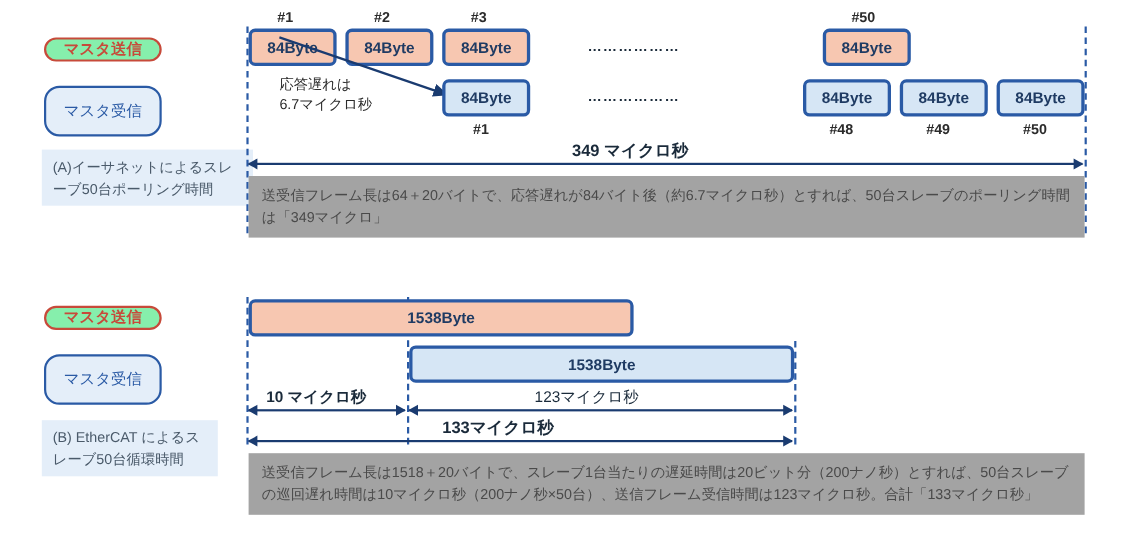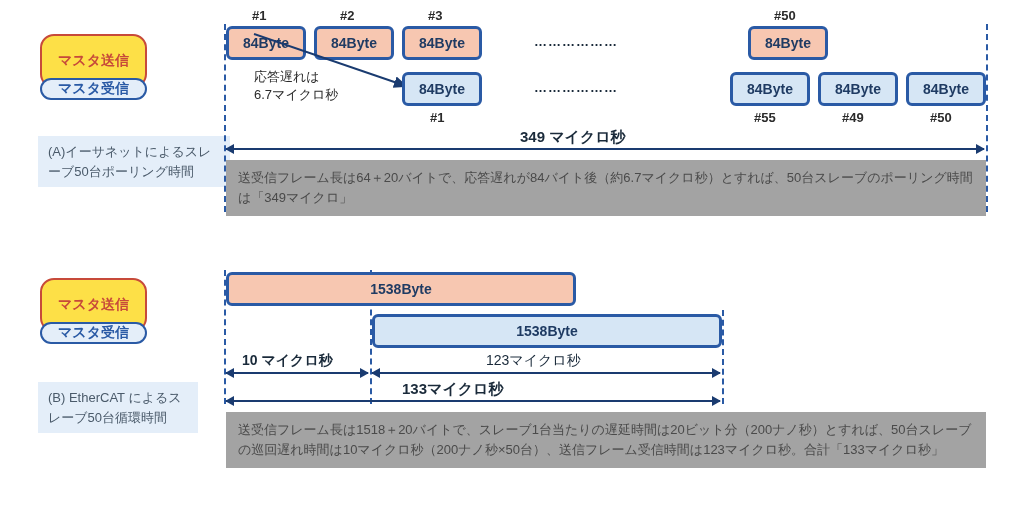--- a/index.html
+++ b/index.html
@@ -1,18 +1,18 @@
 <!DOCTYPE html>
 <html><head>
 <meta charset="utf-8">
 <style>
   *{box-sizing:border-box;margin:0;padding:0}
   body{font-family:"Hiragino Sans","Meiryo",sans-serif;font-size:13px;background:#fff;width:1024px;height:507px;position:relative;color:#1a2a3a}
-  .label-send{display:inline-block;border:2px solid #c74a3a;background:#fde047;color:#c74a3a;border-radius:14px;padding:16px 16px;font-weight:bold;font-size:14px}
-  .label-recv{display:inline-block;border:2px solid #2a5aa5;background:#e4eef9;color:#2a5aa5;border-radius:14px;padding:0 16px;font-weight:bold;font-size:14px}
+  .label-send{display:inline-block;border:2px solid #c74a3a;background:#86efac;color:#c74a3a;border-radius:14px;padding:0 16px;font-weight:bold;font-size:14px}
+  .label-recv{display:inline-block;border:2px solid #2a5aa5;background:#e4eef9;color:#2a5aa5;border-radius:14px;padding:12px 16px;font-weight:normal;font-size:14px}
   .box-send{display:inline-flex;align-items:center;justify-content:center;border:3px solid #2a5aa5;background:#f7c7b1;color:#1f3b63;font-weight:bold;font-size:14px;border-radius:6px}
   .box-recv{display:inline-flex;align-items:center;justify-content:center;border:3px solid #2a5aa5;background:#d6e6f5;color:#1f3b63;font-weight:bold;font-size:14px;border-radius:6px}
   .tick{font-weight:bold;font-size:13px;color:#2b2b2b}
   .note{background:#a3a3a3;color:#4a4a4a;font-size:13px;line-height:1.55;padding:8px 12px}
   .caption{background:#e4eef9;color:#4a5a6a;font-size:13px;line-height:1.5;padding:6px 10px}
   .vdash{border-left:2px dashed #2a5aa5;position:absolute}
   .arrow{position:absolute;height:0;border-top:2px solid #1a3b70}
   .arrow::before,.arrow::after{content:"";position:absolute;top:-6px;width:0;height:0;border-top:5px solid transparent;border-bottom:5px solid transparent}
   .arrow::before{left:-1px;border-right:9px solid #1a3b70}
   .arrow::after{right:-1px;border-left:9px solid #1a3b70}
@@ -52,21 +52,21 @@
 <div style="position:absolute;left:254px;top:68px;font-size:13px;color:#2b2b2b;white-space:pre;line-height:1.35">応答遅れは
 6.7マイクロ秒</div>
 
 <div class="box-recv" style="position:absolute;left:402px;top:72px;width:80px;height:34px">84Byte</div>
 <div class="dots" style="position:absolute;left:534px;top:80px">………………</div>
 <div class="box-recv" style="position:absolute;left:730px;top:72px;width:80px;height:34px">84Byte</div>
 <div class="box-recv" style="position:absolute;left:818px;top:72px;width:80px;height:34px">84Byte</div>
 <div class="box-recv" style="position:absolute;left:906px;top:72px;width:80px;height:34px">84Byte</div>
 
 <div class="tick" style="position:absolute;left:430px;top:110px">#1</div>
-<div class="tick" style="position:absolute;left:754px;top:110px">#55</div>
+<div class="tick" style="position:absolute;left:754px;top:110px">#48</div>
 <div class="tick" style="position:absolute;left:842px;top:110px">#49</div>
 <div class="tick" style="position:absolute;left:930px;top:110px">#50</div>
 
 <div class="arrow" style="left:226px;top:148px;width:758px"></div>
 <div style="position:absolute;left:520px;top:128px;font-weight:bold;font-size:15px">349 マイクロ秒</div>
 
 <div class="note" style="position:absolute;left:226px;top:160px;width:760px">送受信フレーム長は64＋20バイトで、応答遅れが84バイト後（約6.7マイクロ秒）とすれば、50台スレーブのポーリング時間は「349マイクロ」</div>
 
 <div style="position:absolute;left:40px;top:278px" class="label-send">マスタ送信</div>
 <div style="position:absolute;left:40px;top:322px" class="label-recv">マスタ受信</div>

